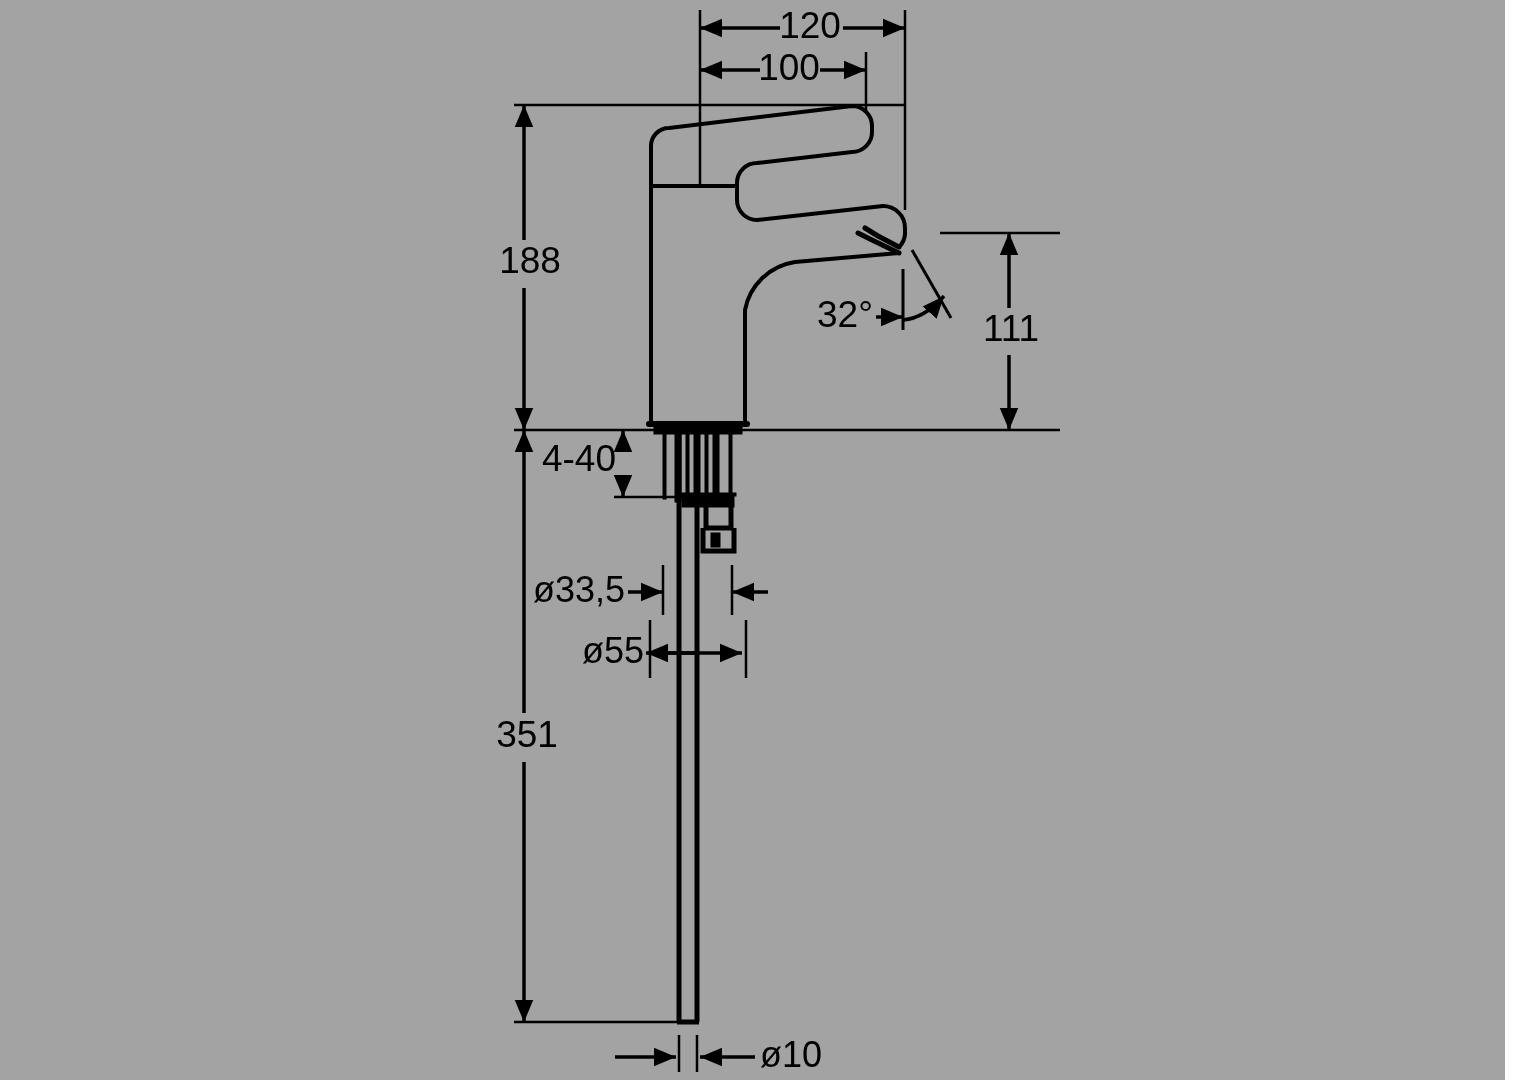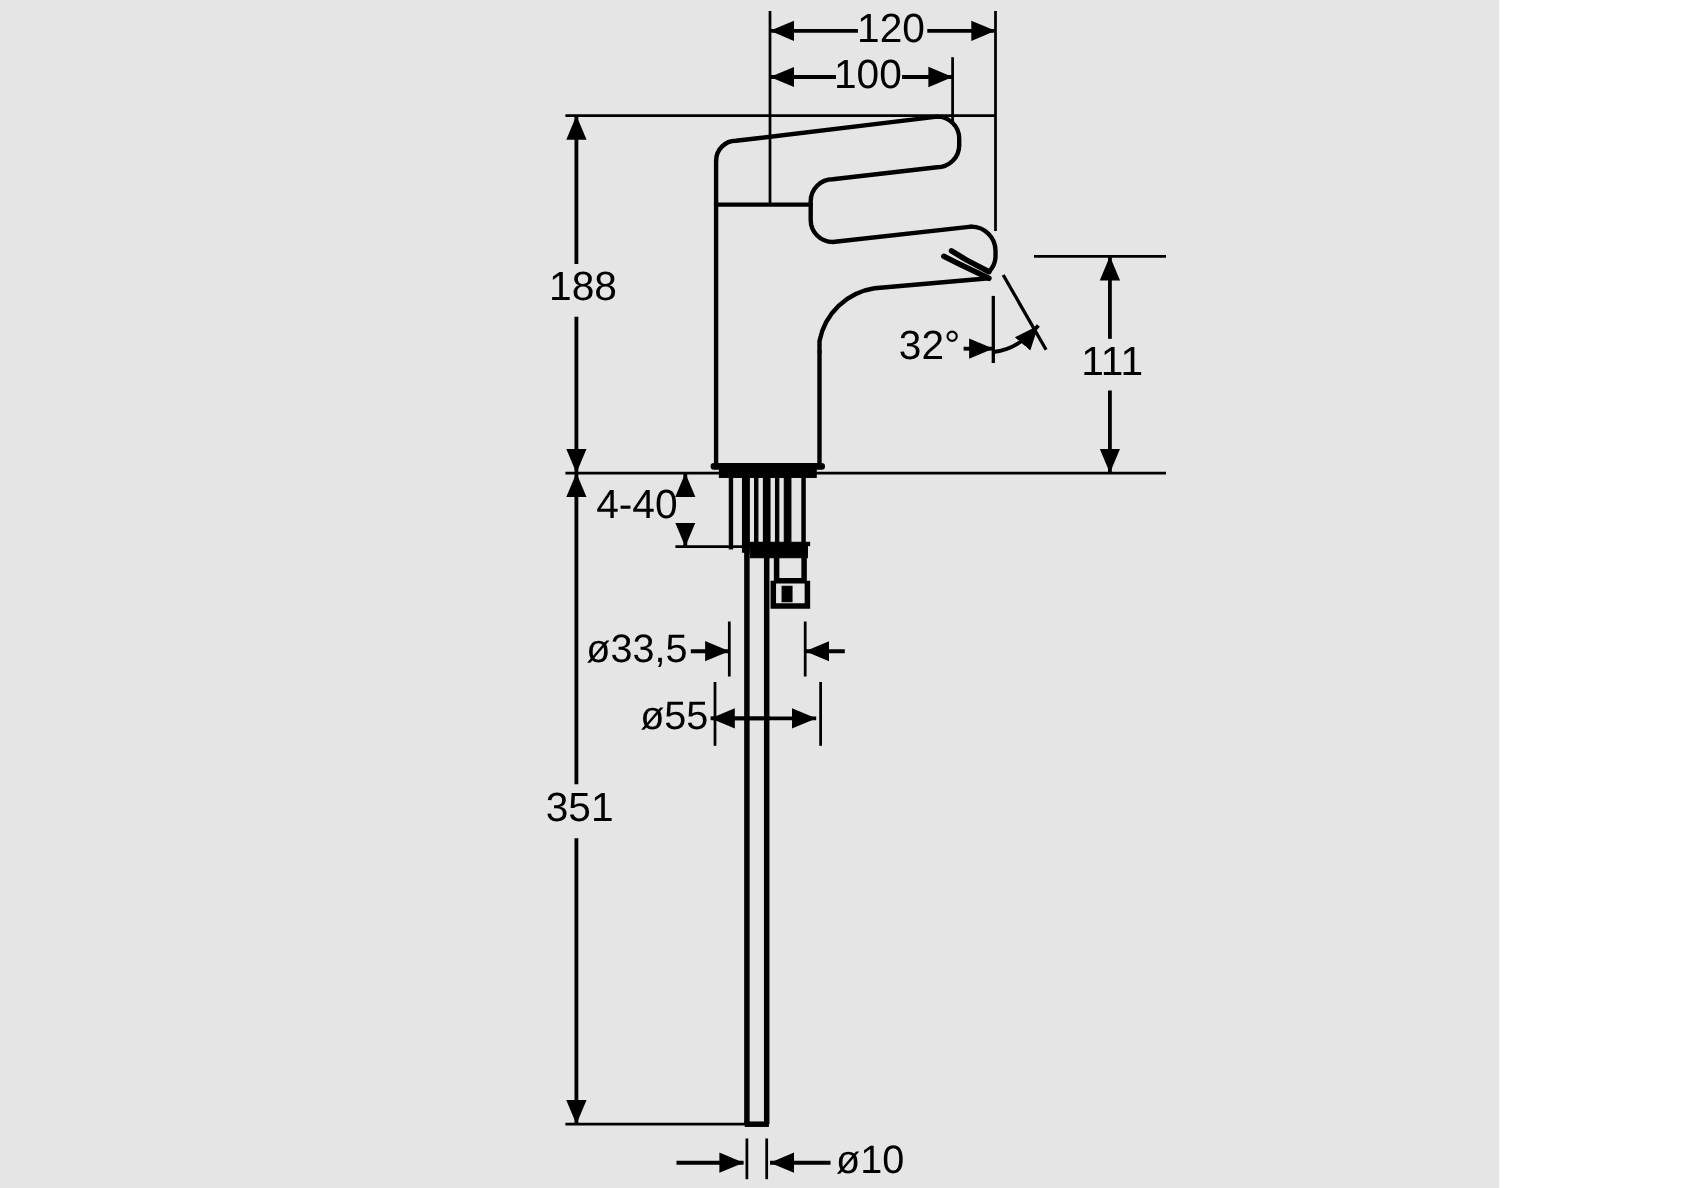--- a/index.html
+++ b/index.html
@@ -8,23 +8,24 @@
     background: #ffffff;
   }
   body {
     width: 1528px;
     height: 1080px;
     font-family: "Liberation Sans", sans-serif;
     overflow: hidden;
   }
   #drawing-root {
     position: relative;
-    width: 1363px;
+    width: 1488px;
     height: 1080px;
-    background: #e5e5e5;
+    background: #a3a3a3;
+    padding-left: 17px;
   }
   svg#tech-drawing {
     position: absolute;
     left: 0;
     top: 0;
     width: 1528px;
     height: 1080px;
     display: block;
   }
   .dimtext {

